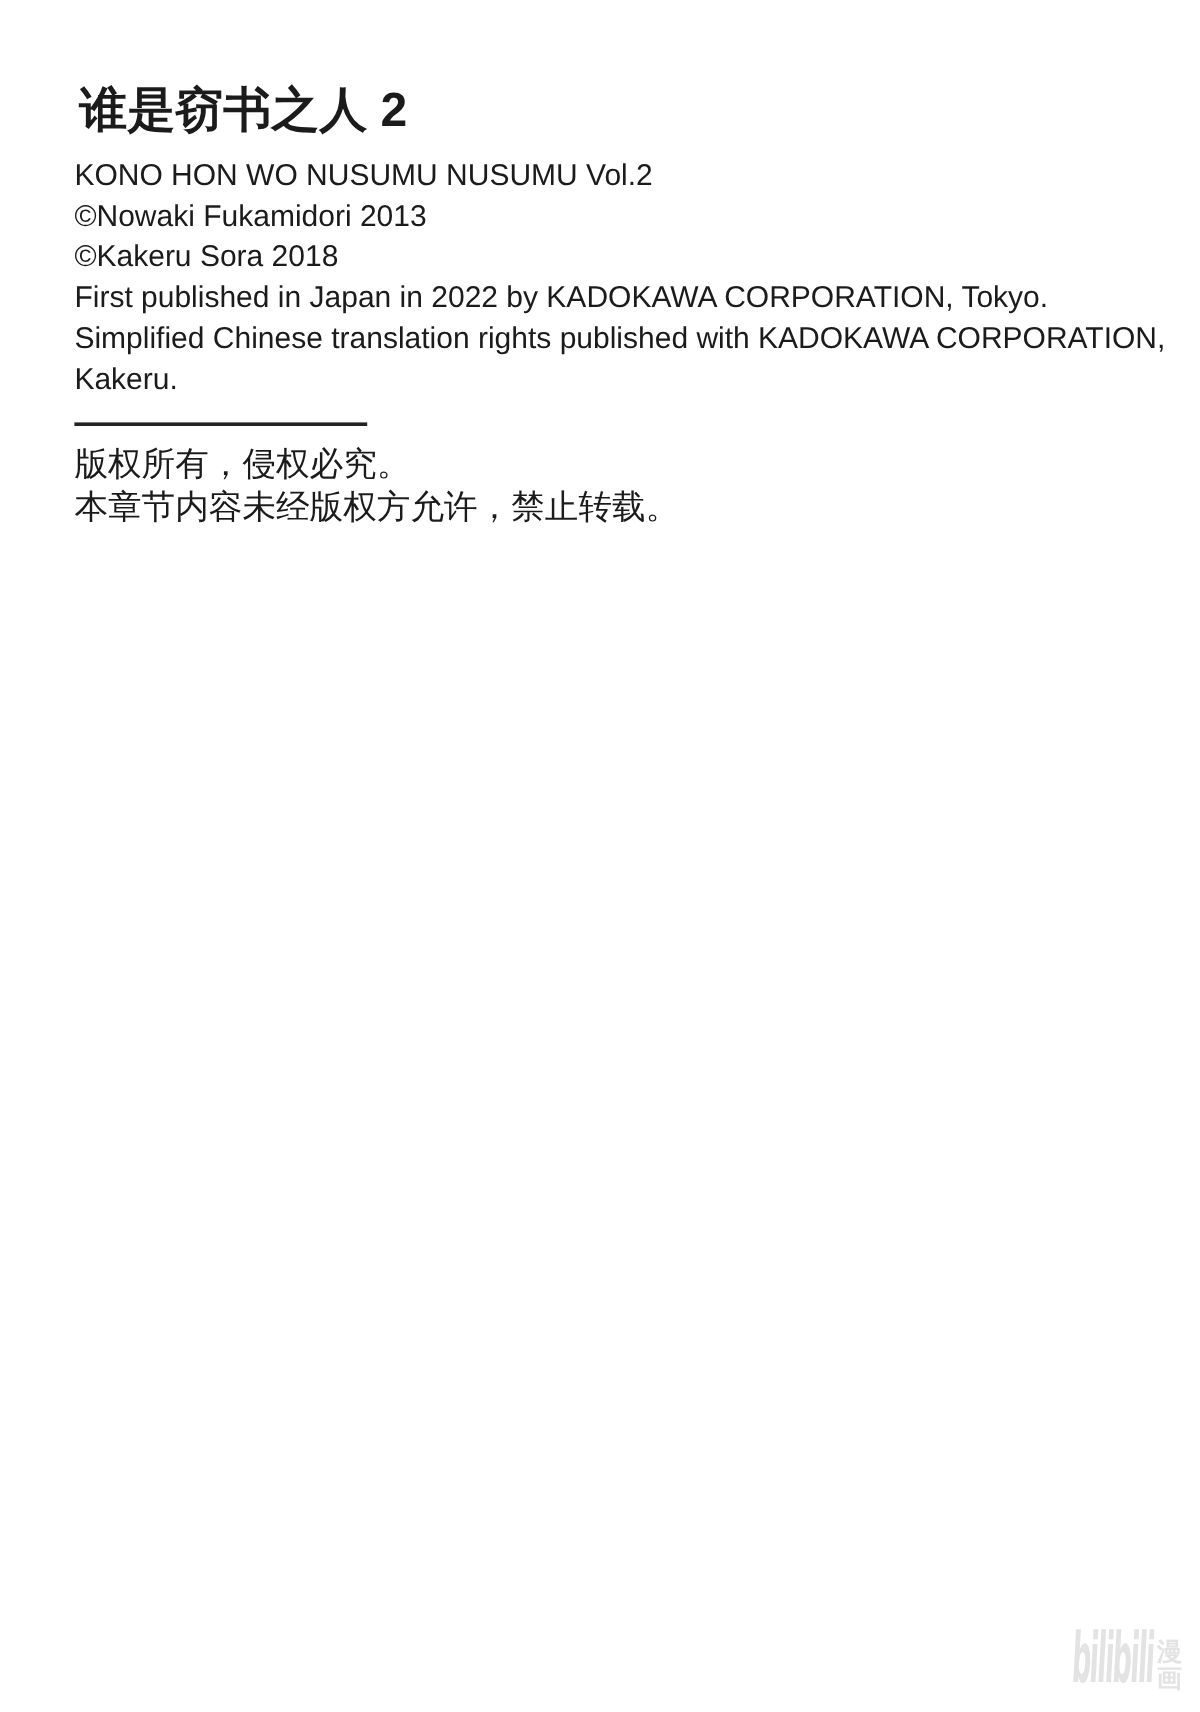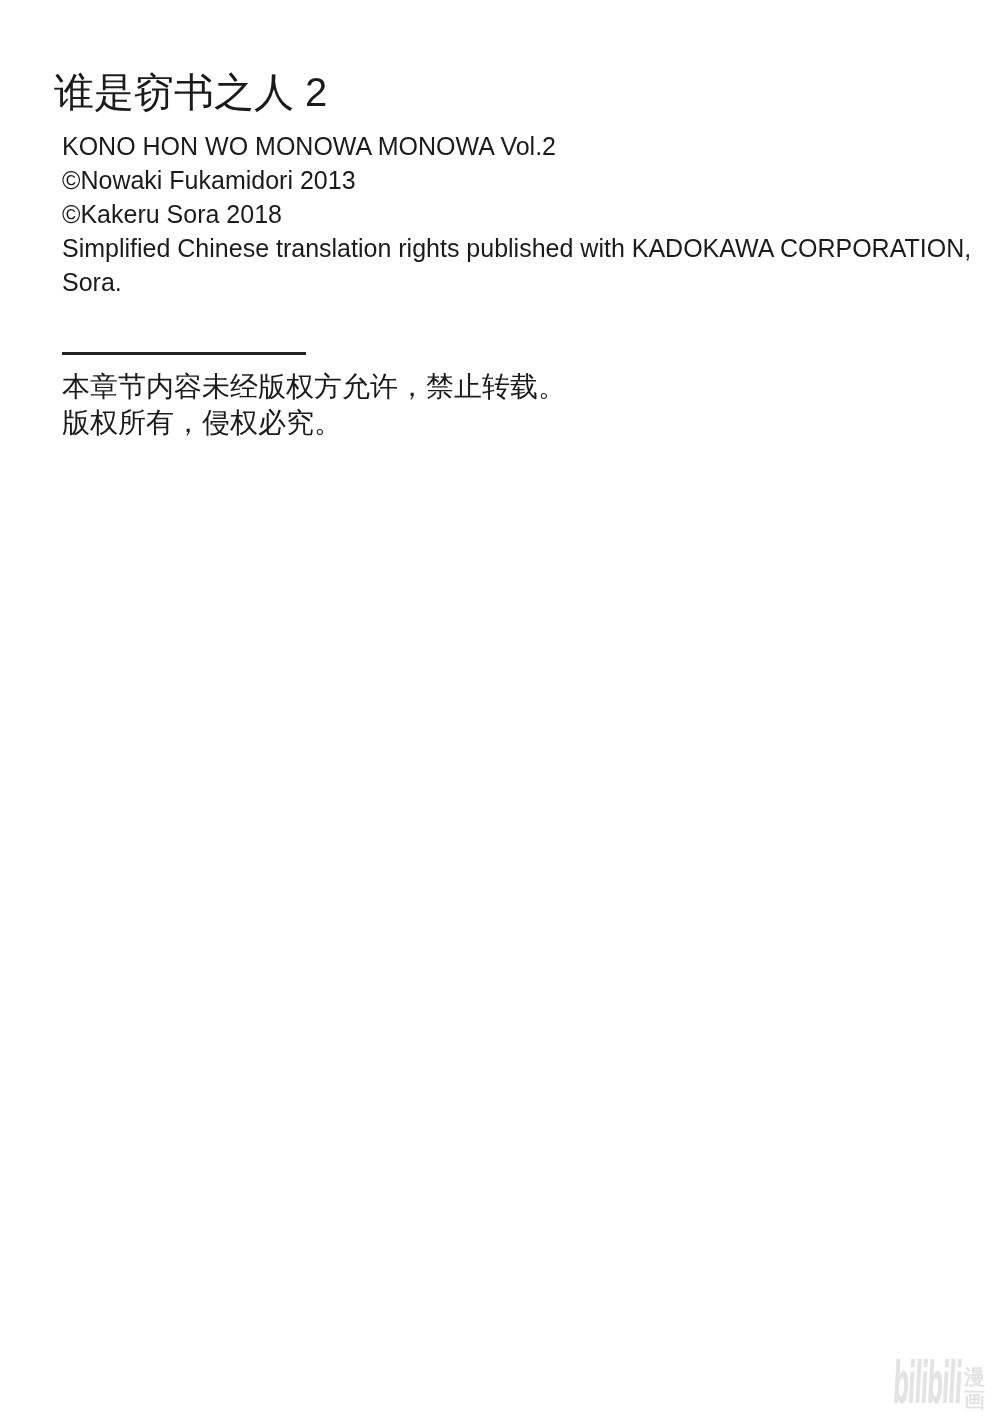--- a/index.html
+++ b/index.html
@@ -11,25 +11,25 @@
     width: 1000px;
     height: 1427px;
     position: relative;
     overflow: hidden;
     font-family: "Liberation Sans", sans-serif;
     color: #1b1b1b;
     -webkit-font-smoothing: antialiased;
   }
   .page-title {
     position: absolute;
-    left: 54px;
+    left: 66px;
     top: 69px;
     font-size: 40px;
     line-height: 46px;
-    font-weight: 400;
+    font-weight: 700;
     color: #1b1b1b;
     white-space: nowrap;
   }
   .credit-block {
     position: absolute;
     left: 62px;
     top: 129px;
     width: 935px;
     font-size: 25px;
     line-height: 34px;
@@ -86,32 +86,33 @@
     line-height: 23px;
     margin-bottom: 1px;
   }
 </style>
 </head>
 <body>
 
 <div class="page-title">谁是窃书之人 2</div>
 
 <div class="credit-block">
-  <div class="credit-line">KONO HON WO MONOWA MONOWA Vol.2</div>
+  <div class="credit-line">KONO HON WO NUSUMU NUSUMU Vol.2</div>
   <div class="credit-line">©Nowaki Fukamidori 2013</div>
   <div class="credit-line">©Kakeru Sora 2018</div>
+  <div class="credit-line">First published in Japan in 2022 by KADOKAWA CORPORATION, Tokyo.</div>
   <div class="credit-line">Simplified Chinese translation rights published with KADOKAWA CORPORATION,</div>
-  <div class="credit-line">Sora.</div>
+  <div class="credit-line">Kakeru.</div>
 </div>
 
 <div class="divider"></div>
 
 <div class="notice-block">
+  <div class="notice-line">版权所有，侵权必究。</div>
   <div class="notice-line">本章节内容未经版权方允许，禁止转载。</div>
-  <div class="notice-line">版权所有，侵权必究。</div>
 </div>
 
 <div class="watermark">
   <div class="wm-brand">bilibili</div>
   <div class="wm-label">
     <span>漫</span>
     <span>画</span>
   </div>
 </div>
 

